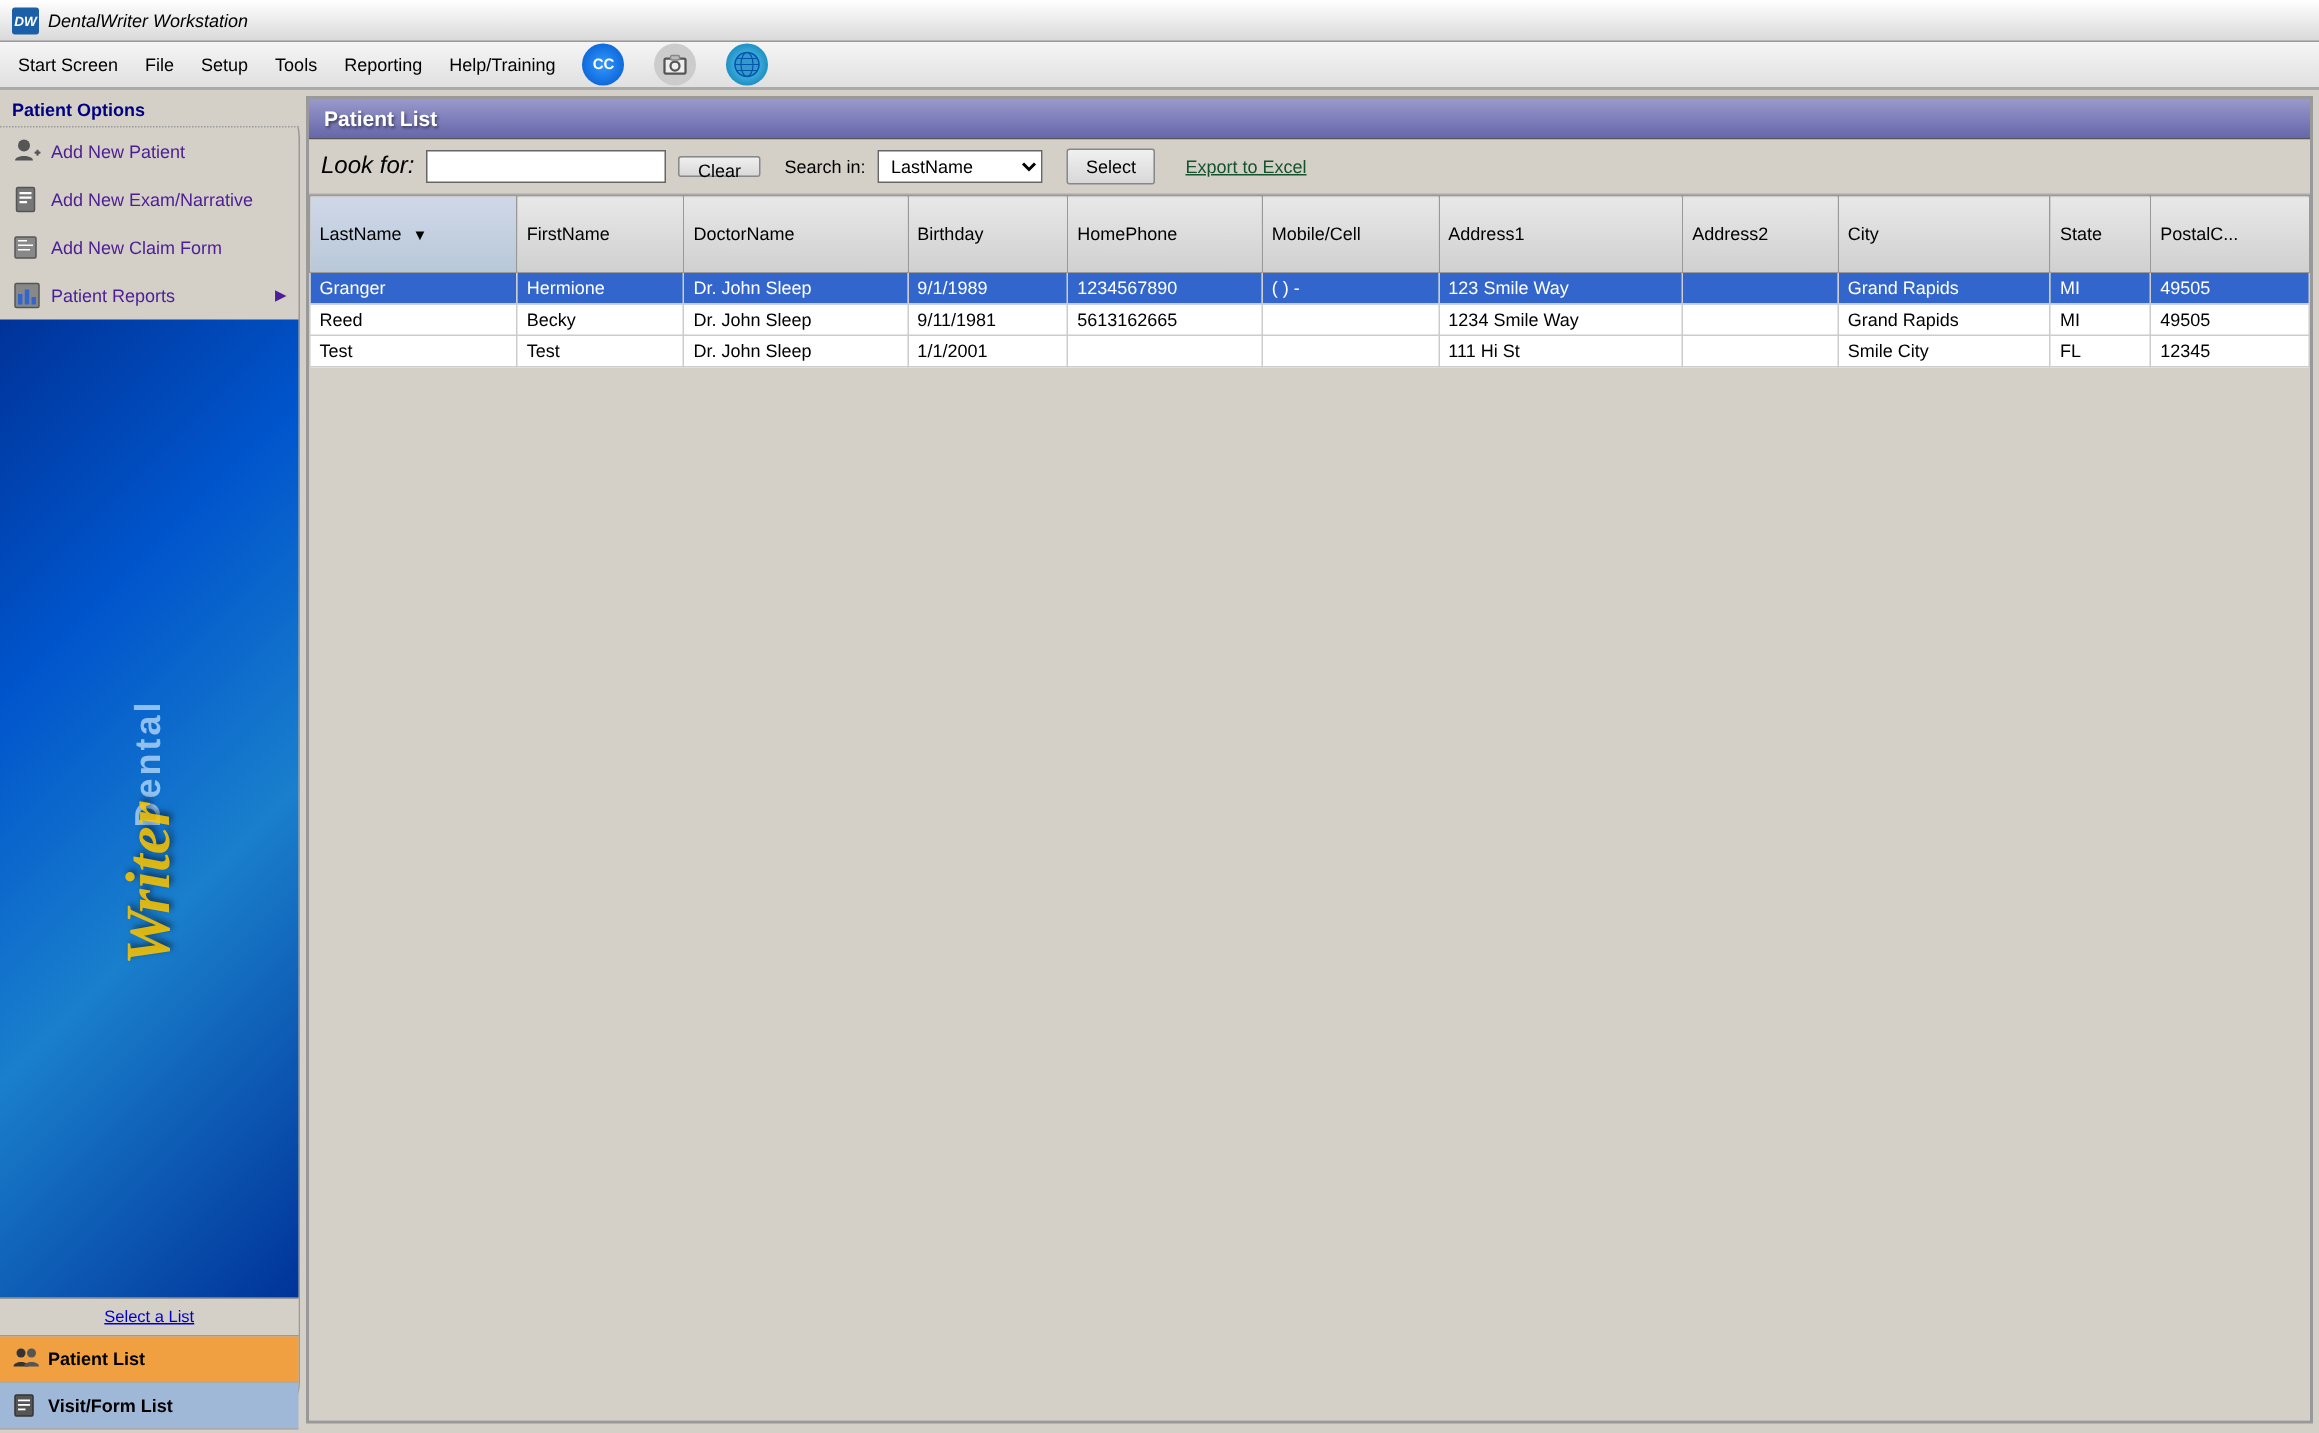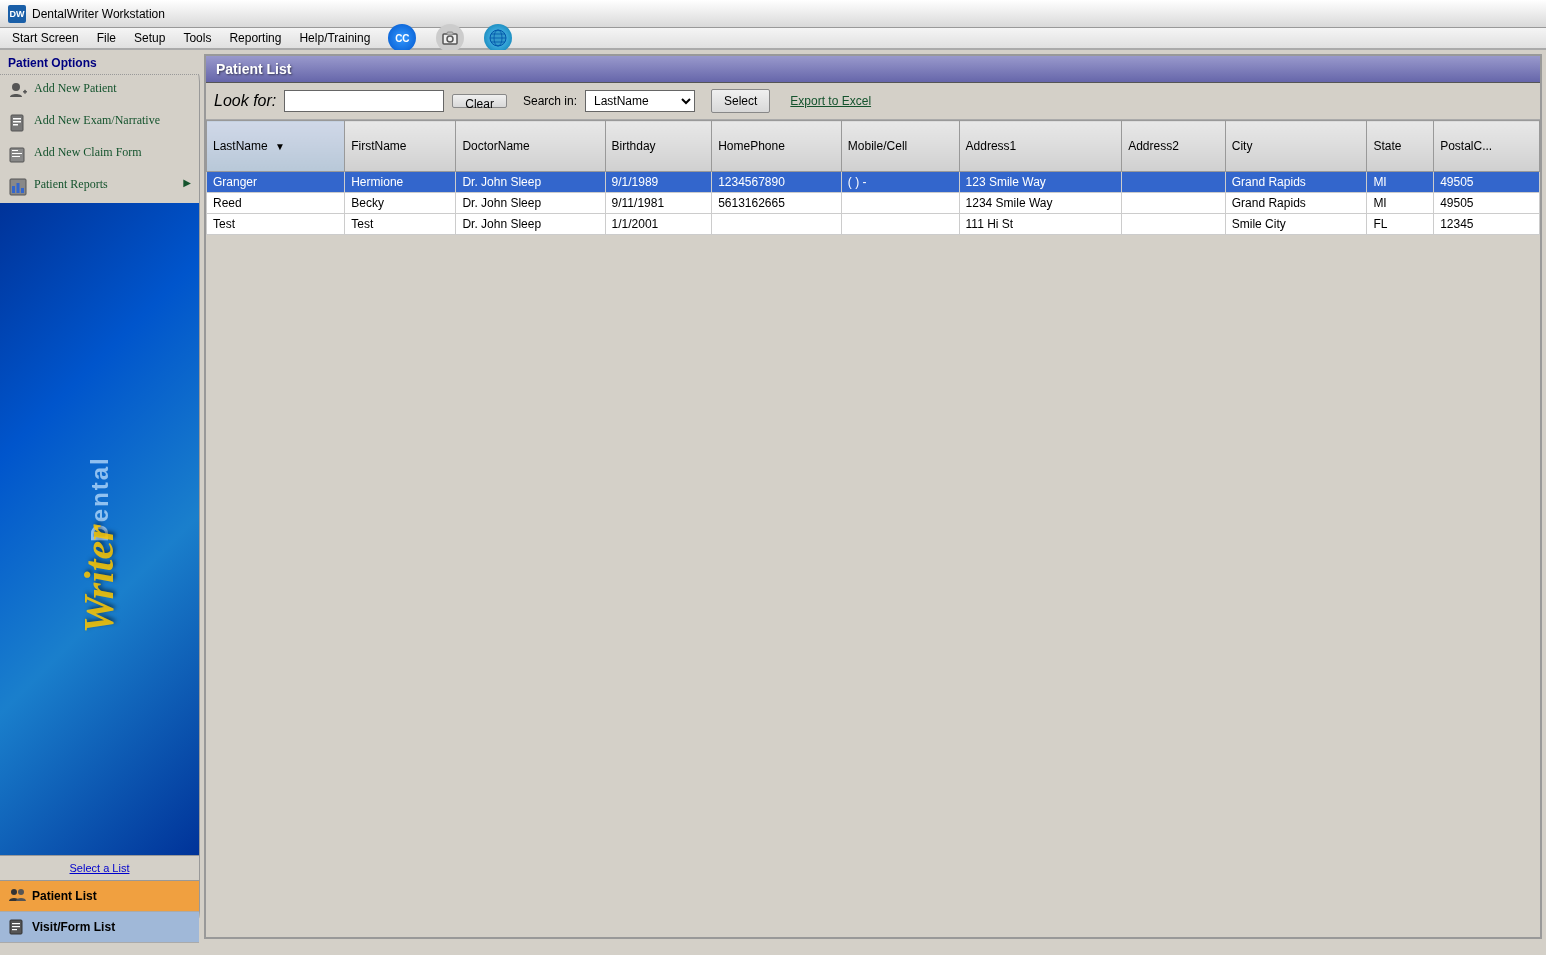--- a/index.html
+++ b/index.html
@@ -8,36 +8,37 @@
     
     #title-bar {
       background: linear-gradient(to bottom, #ffffff, #d9d9d9);
       height: 28px;
       display: flex;
       align-items: center;
       padding: 0 8px;
       border-bottom: 1px solid #999;
       font-size: 12px;
       color: #000;
+      font-style: italic;
     }
     #title-bar .dw-logo {
       width: 18px; height: 18px;
       background: #1a5fa8;
       border-radius: 2px;
       color: white;
       font-size: 9px;
       font-weight: bold;
       display: flex; align-items: center; justify-content: center;
       margin-right: 6px;
     }
 
     
     #menu-bar {
       background: linear-gradient(to bottom, #f5f5f5, #e0e0e0);
-      height: 22px;
+      height: 32px;
       display: flex;
       align-items: center;
       padding: 0 4px;
       border-bottom: 2px solid #aaa;
       gap: 2px;
     }
     .menu-item {
       padding: 4px 8px;
       cursor: pointer;
       color: #000;
@@ -77,26 +78,26 @@
     #patient-options-header {
       background: #d4d0c8;
       padding: 6px 8px 4px 8px;
       font-size: 12px;
       font-weight: bold;
       color: #000080;
       border-bottom: 1px dotted #999;
     }
     .sidebar-option {
       display: flex;
+      align-items: center;
       padding: 6px 8px;
       cursor: pointer;
       gap: 6px;
       font-size: 12px;
-      color: #14532d;
-      font-family: Liberation Serif, serif;
+      color: #4c1d95;
     }
     .sidebar-option .opt-icon {
       width: 20px; height: 20px;
       display: flex; align-items: center; justify-content: center;
       font-size: 14px;
     }
 
     
     #sidebar-logo {
       flex: 1;

